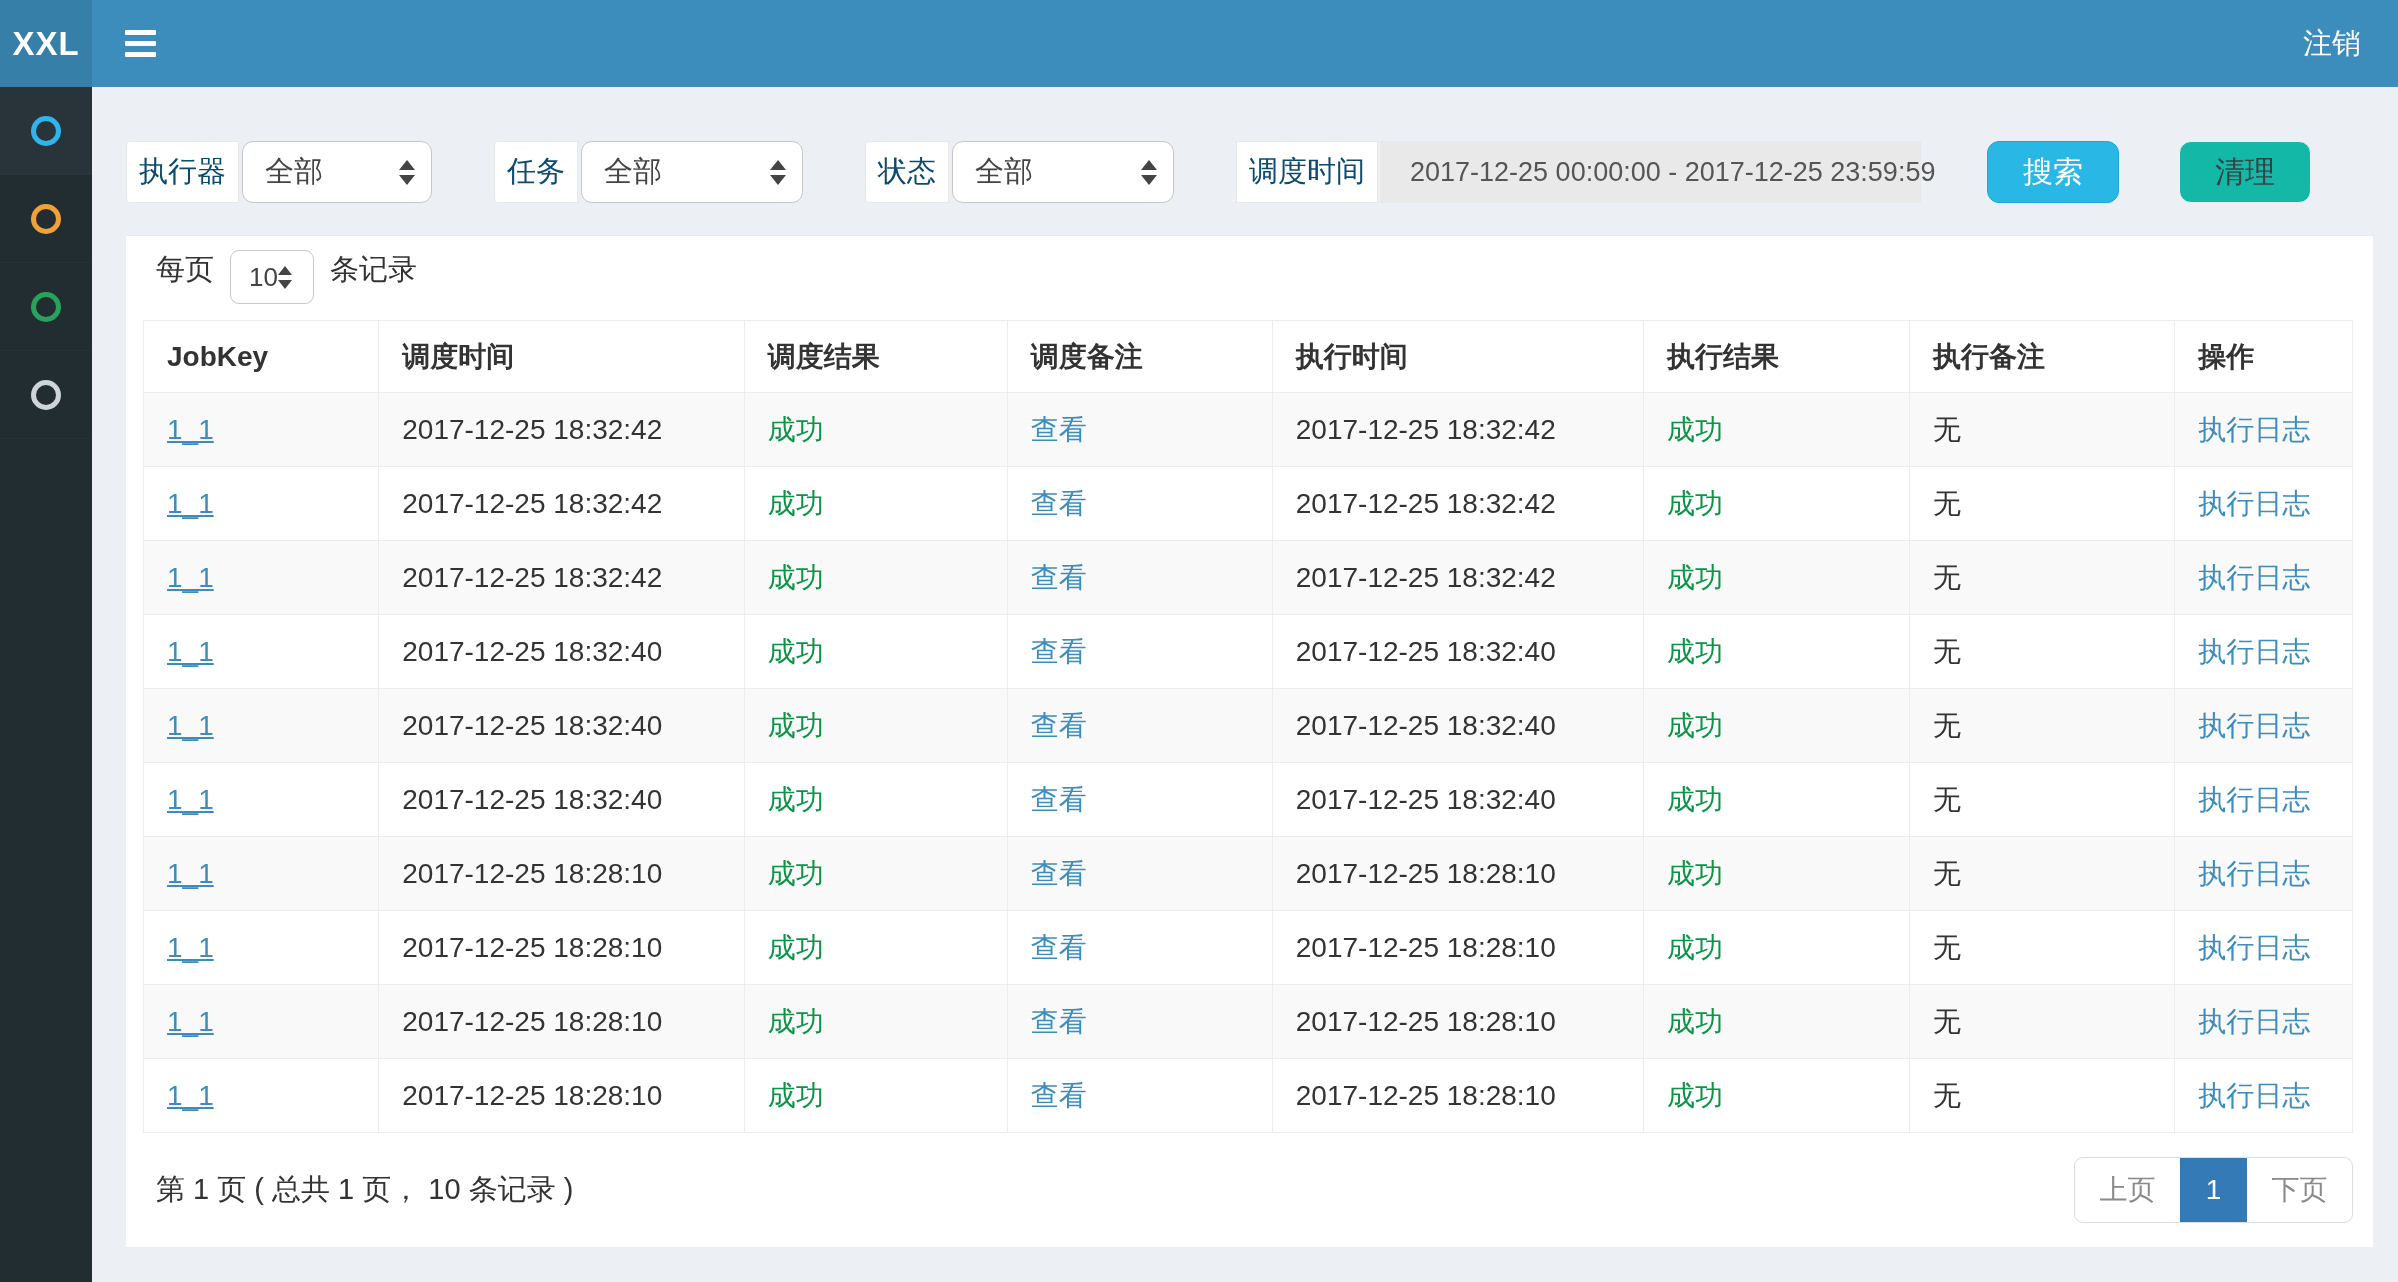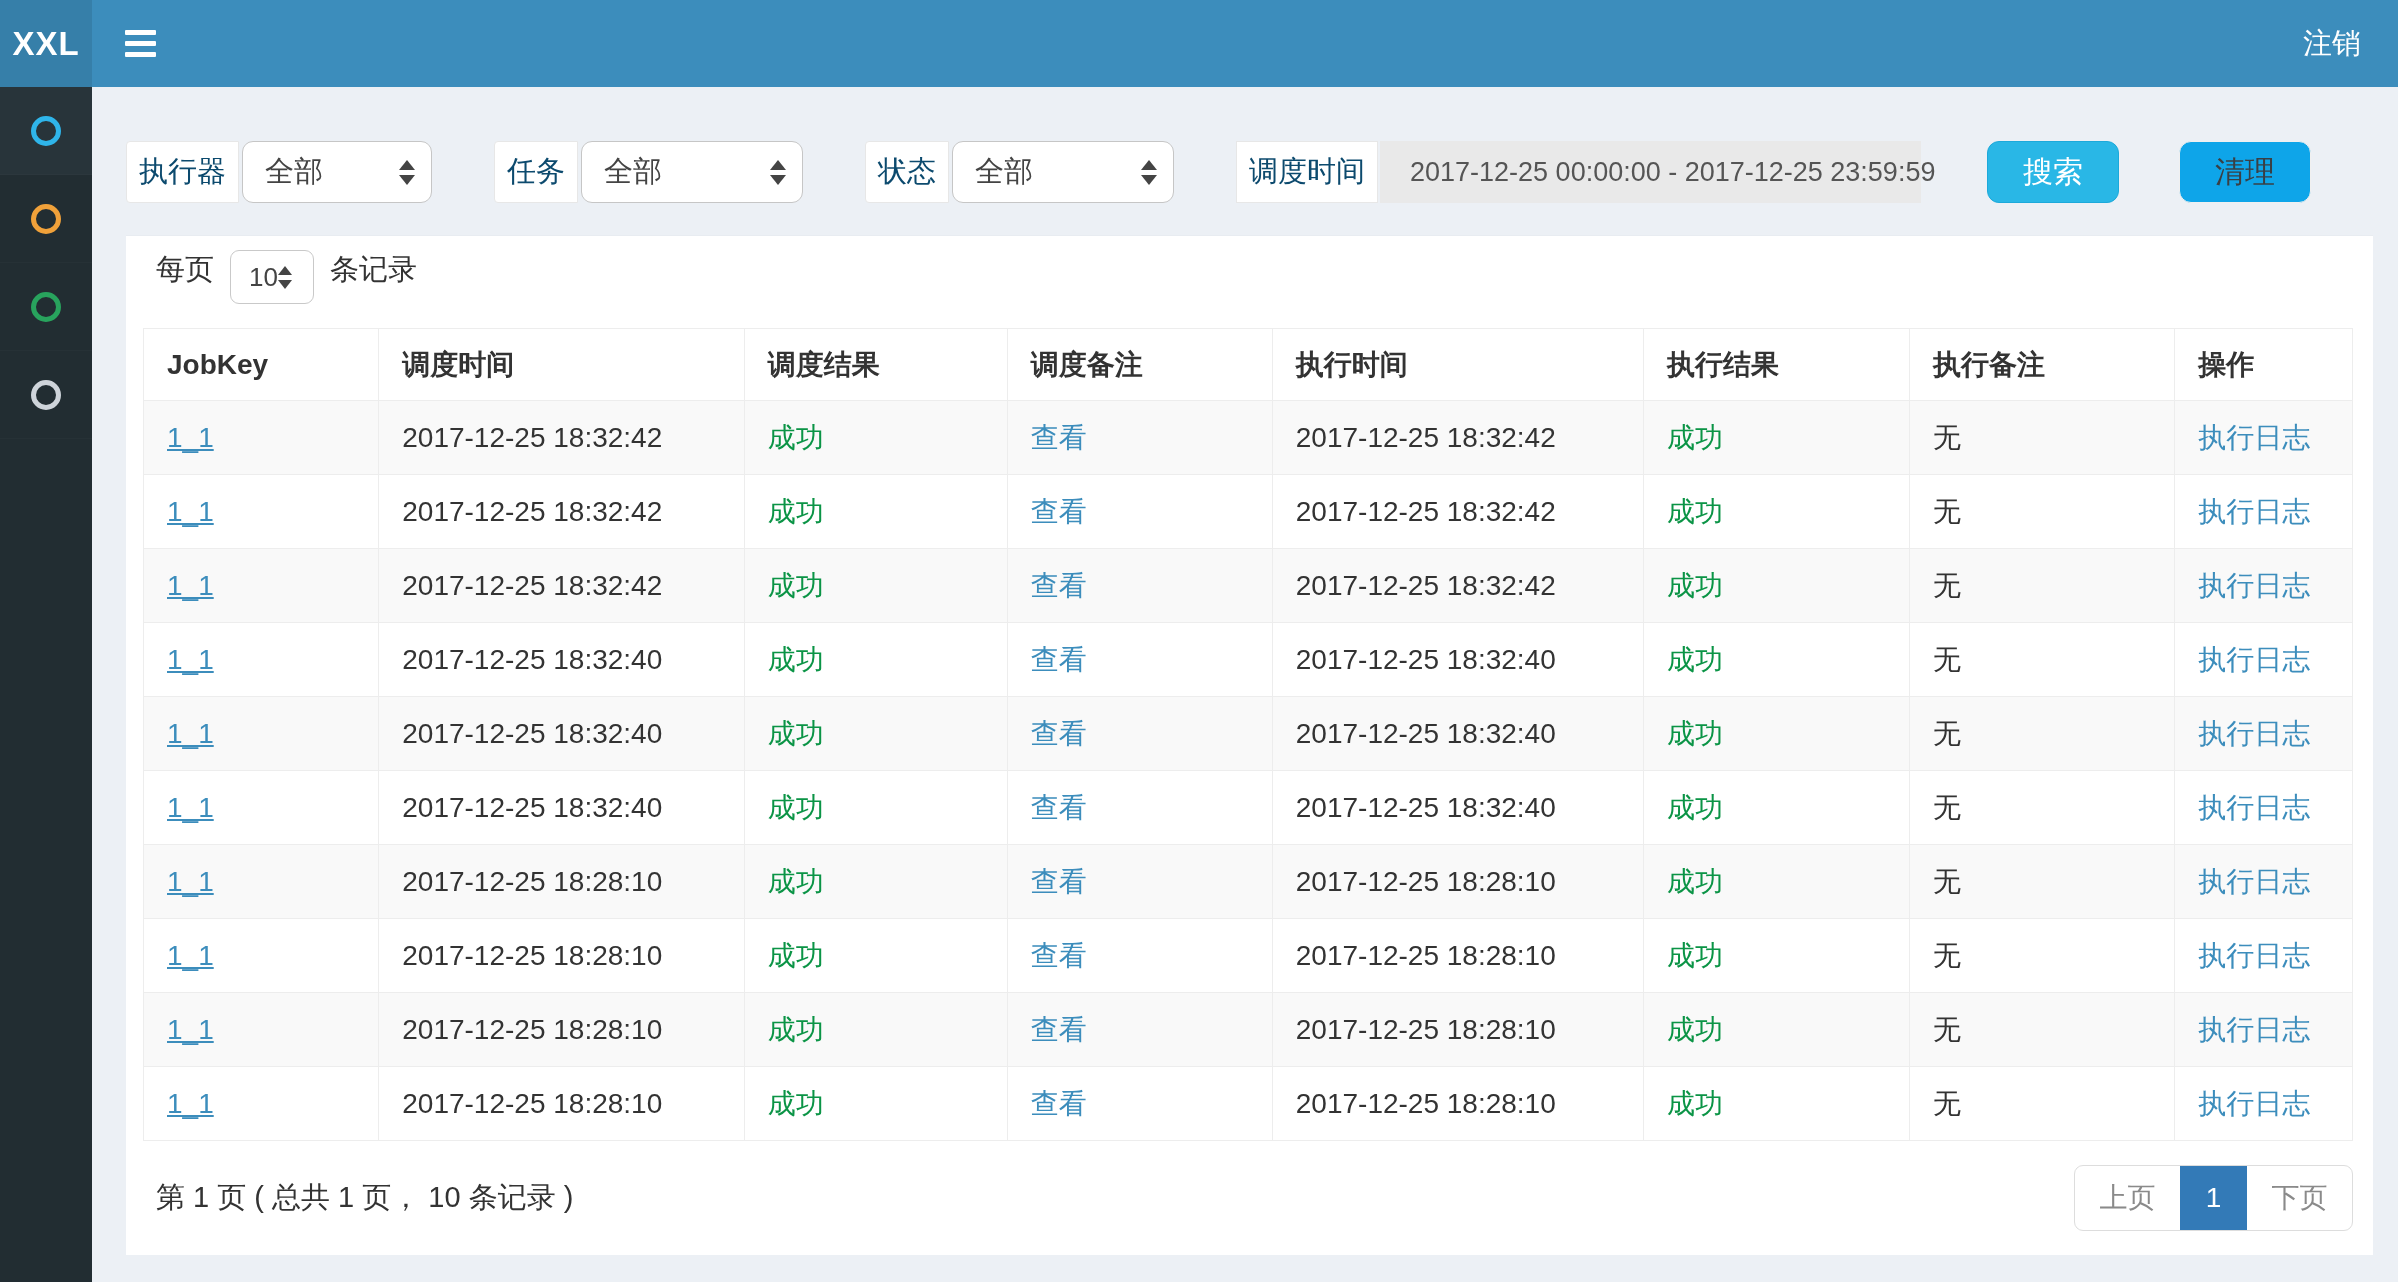--- a/index.html
+++ b/index.html
@@ -40,35 +40,35 @@
     font-size:29px; color:#444; cursor:pointer; }
   .sel-w1 { width:190px; } .sel-w2 { width:222px; }
   .caret-ud { display:flex; flex-direction:column; gap:5px; }
   .caret-ud .up { width:0; height:0; border-left:8px solid transparent; border-right:8px solid transparent; border-bottom:10px solid #444; }
   .caret-ud .dn { width:0; height:0; border-left:8px solid transparent; border-right:8px solid transparent; border-top:10px solid #444; }
   .date-input { width:541px; background:#e9e9e9; border:none; display:flex; align-items:center;
     padding:0 0 0 30px; font-size:27px; color:#555; white-space:nowrap; }
   .btn { height:62px; width:132px; display:flex; align-items:center; justify-content:center;
     font-size:30px; border-radius:12px; cursor:pointer; }
   .btn-search { background:#29b7e6; border:1px solid #1ca9da; color:#fff; margin-left:4px; }
-  .btn-clear { background:#0ea5e9; border:1px solid #f0f0f0; color:#3a3f44; margin-left:60px; }
+  .btn-clear { background:#14b8a6; border:1px solid #f0f0f0; color:#3a3f44; margin-left:60px; }
 
   
   .box { background:#fff; margin-top:32px; padding:14px 20px 0 17px; border-top:1px solid #e8ecf1;
     min-height:976px; }
   .pagesize-row { display:flex; height:66px; padding-left:13px;
     font-size:29px; color:#333; }
   .pagesize-select { width:84px; height:54px; border:1px solid #c9c9c9; border-radius:9px;
     margin:0 16px; display:flex; align-items:center; justify-content:space-between;
     padding:0 26px 0 18px; font-size:26px; color:#444; cursor:pointer; }
   .pagesize-select .caret-ud .up { border-left-width:7px; border-right-width:7px; border-bottom-width:9px; }
   .pagesize-select .caret-ud .dn { border-left-width:7px; border-right-width:7px; border-top-width:9px; }
 
   
-  table { width:100%; border-collapse:collapse; table-layout:fixed; margin-top:12px; }
+  table { width:100%; border-collapse:collapse; table-layout:fixed; margin-top:4px; }
   th, td { border:1px solid #ededed; text-align:left; padding-left:23px; font-size:28px;
     overflow:hidden; white-space:nowrap; }
   th { height:72px; font-weight:bold; color:#333; background:#fff; }
   td { height:74px; color:#333; }
   tbody tr:nth-child(odd) td { background:#f9f9f9; }
   tbody tr:nth-child(even) td { background:#fff; }
   .c1{width:10.65%;} .c2{width:16.55%;} .c3{width:11.9%;} .c4{width:12.0%;}
   .c5{width:16.8%;} .c6{width:12.05%;} .c7{width:12.0%;} .c8{width:8.05%;}
   .link { color:#3c8dbc; text-decoration:none; cursor:pointer; }
   .link.u { text-decoration:underline; }

